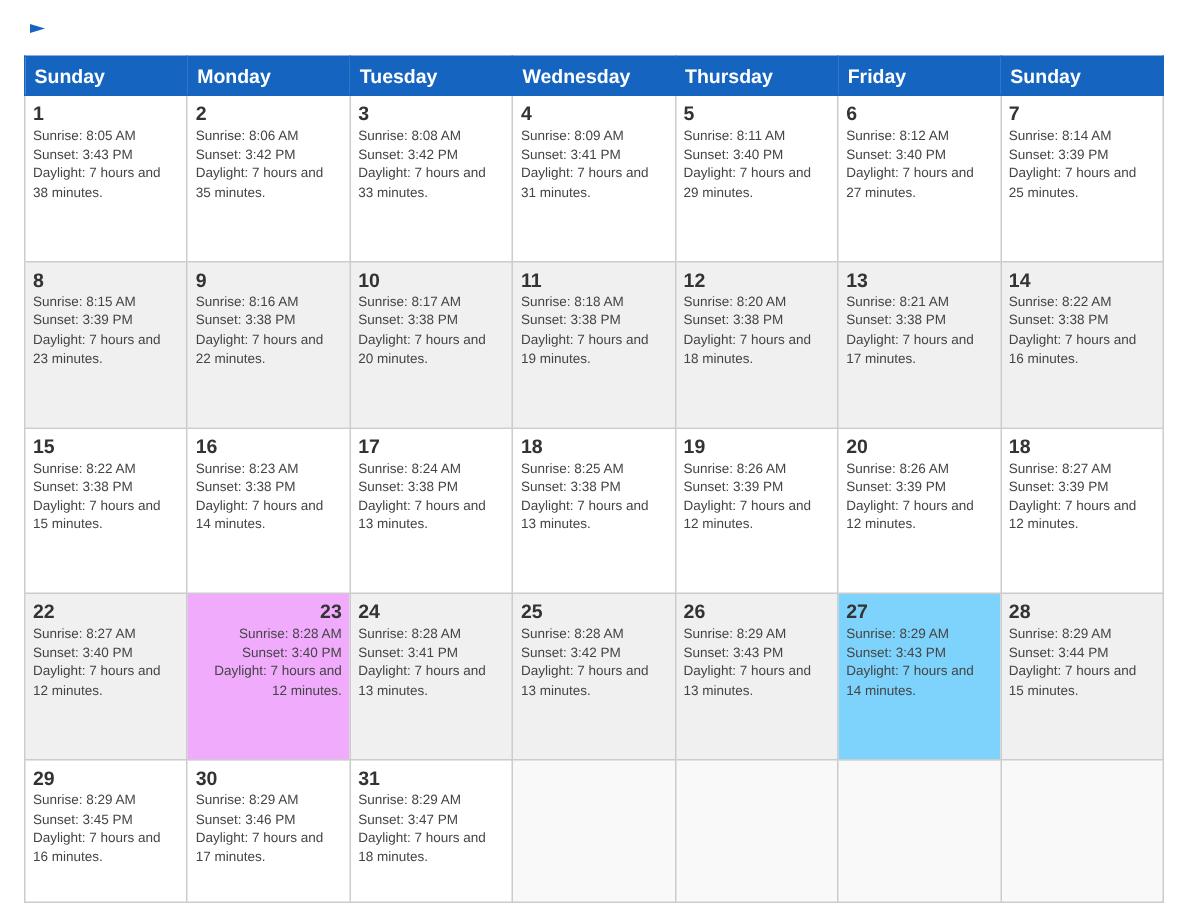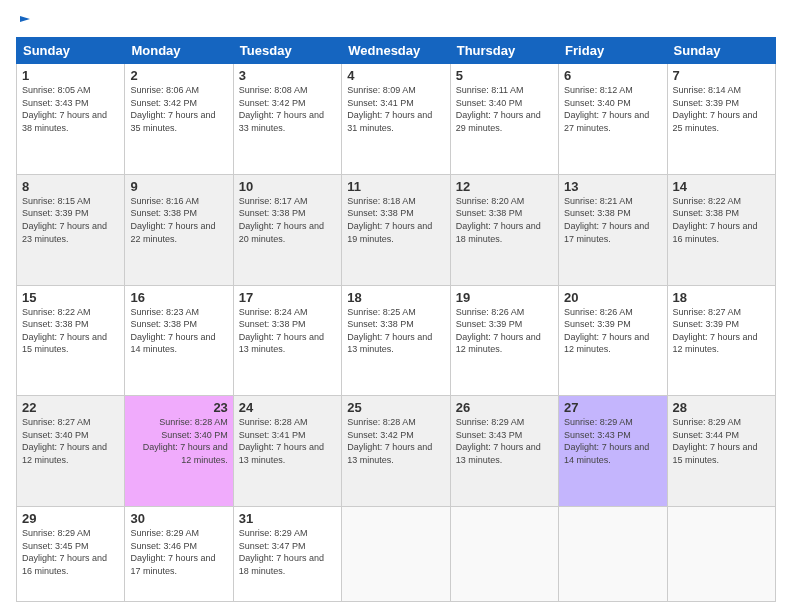--- a/index.html
+++ b/index.html
@@ -238,21 +238,21 @@
             <div class="day-info">Sunrise: 8:28 AM<br>Sunset: 3:41 PM<br>Daylight: 7 hours and 13 minutes.</div>
           </td>
           <td style="background-color: rgb(240, 240, 240);">
             <span class="day-number">25</span>
             <div class="day-info">Sunrise: 8:28 AM<br>Sunset: 3:42 PM<br>Daylight: 7 hours and 13 minutes.</div>
           </td>
           <td style="background-color: rgb(240, 240, 240);">
             <span class="day-number">26</span>
             <div class="day-info">Sunrise: 8:29 AM<br>Sunset: 3:43 PM<br>Daylight: 7 hours and 13 minutes.</div>
           </td>
-          <td style="background-color: #c4b5fd;">
+          <td style="background-color: #7dd3fc;">
             <span class="day-number">27</span>
             <div class="day-info">Sunrise: 8:29 AM<br>Sunset: 3:43 PM<br>Daylight: 7 hours and 14 minutes.</div>
           </td>
           <td style="background-color: rgb(240, 240, 240);">
             <span class="day-number">28</span>
             <div class="day-info">Sunrise: 8:29 AM<br>Sunset: 3:44 PM<br>Daylight: 7 hours and 15 minutes.</div>
           </td>
         </tr>
         <tr class="last-row">
           <td>

